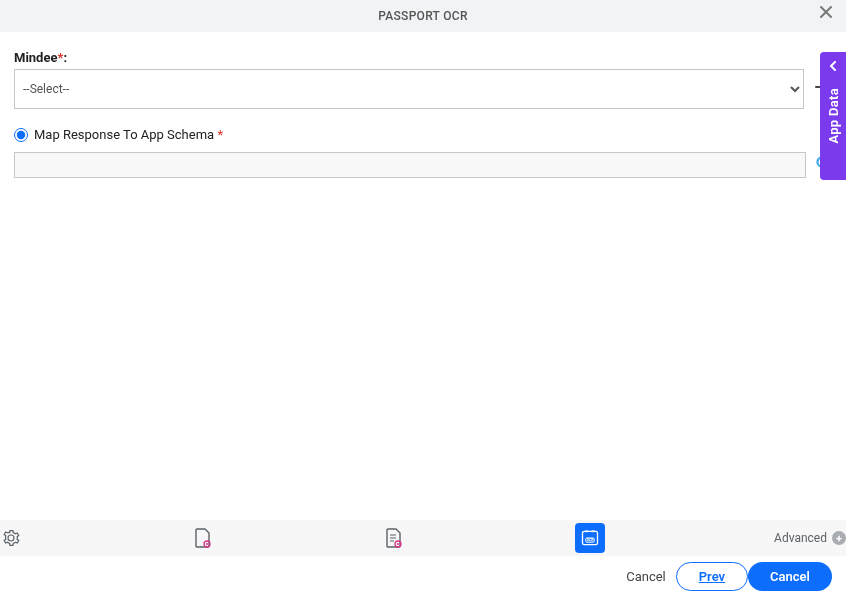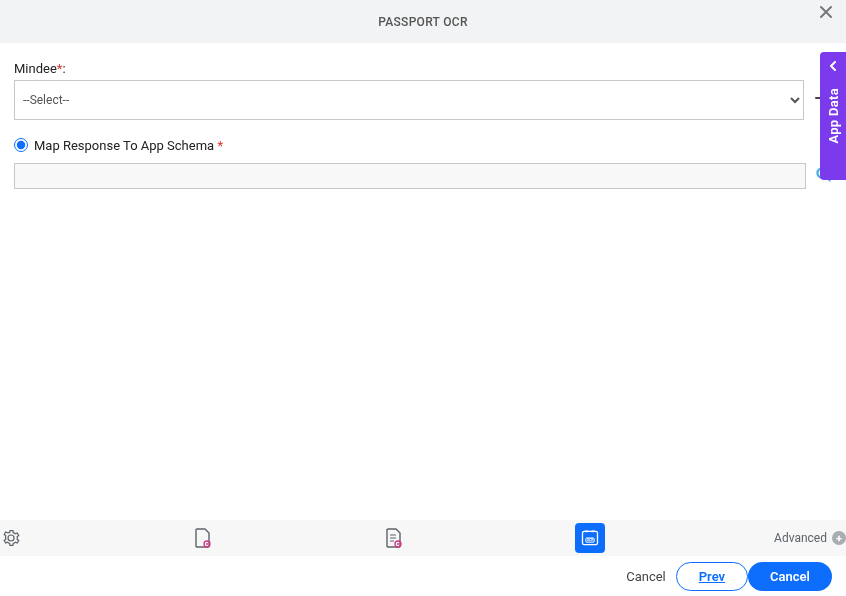--- a/index.html
+++ b/index.html
@@ -1,31 +1,31 @@
 <!DOCTYPE html>
 <html><head>
 <meta charset="utf-8">
 <style>
   * { box-sizing: border-box; margin: 0; padding: 0; font-family: -apple-system, BlinkMacSystemFont, "Segoe UI", Roboto, Arial, sans-serif; }
   body { width: 846px; height: 596px; background: #fff; overflow: hidden; position: relative; }
-  .header-bar { background: #f1f3f4; height: 43px; display: flex; align-items: center; justify-content: center; position: relative; }
+  .header-bar { background: #f1f3f4; height: 32px; display: flex; align-items: center; justify-content: center; position: relative; }
   .header-title { font-size: 12px; color: #555; font-weight: 500; letter-spacing: 0.3px; }
   .close-x { position: absolute; right: 12px; top: 4px; color: #777; cursor: pointer; font-size: 18px; line-height: 1; }
   .page-body { padding: 18px 14px 0 14px; }
   .page-heading { display: flex; align-items: center; gap: 8px; margin-bottom: 22px; }
   .page-heading h2 { font-size: 18px; font-weight: 700; color: #222; }
   .info-icon { width: 16px; height: 16px; border: 2px solid #0d6efd; border-radius: 50%; display: inline-flex; align-items: center; justify-content: center; color: #0d6efd; font-size: 10px; font-weight: 700; font-style: italic; font-family: Georgia, serif; }
-  .field-label { font-size: 13px; color: #222; font-weight: 400; margin-bottom: 4px; }
+  .field-label { font-size: 13px; color: #222; font-weight: 700; margin-bottom: 4px; }
   .req { color: #d93025; }
   .select-row { display: flex; align-items: center; gap: 10px; margin-bottom: 18px; }
   .select-box { flex: 1; }
   .select-box select { width: 100%; height: 40px; font-size: 12px; color: #555; border: 1px solid #c7c7c7; background: #fff; padding-left: 4px; }
   .add-icon { color: #444; cursor: pointer; }
   .radio-row { display: flex; gap: 0; margin-bottom: 10px; }
-  .radio-opt { display: flex; gap: 6px; font-size: 13px; width: 356px; }
+  .radio-opt { display: flex; align-items: center; gap: 6px; font-size: 13px; width: 356px; }
   .radio-opt label { color: #222; }
   input[type=radio] { accent-color: #0d6efd; width: 14px; height: 14px; }
   .text-row { display: flex; align-items: center; gap: 8px; }
   .text-row input[type=text] { flex: 1; height: 26px; border: 1px solid #c7c7c7; background: #f8f8f8; padding-left: 6px; font-size: 12px; }
   .lookup-icon { color: #3aa7e8; cursor: pointer; }
   .bottom-toolbar { position: absolute; bottom: 40px; left: 0; right: 0; height: 36px; background: #f7f7f7; display: flex; align-items: center; justify-content: space-between; gap: 12px; }
   .tb-icon { width: 22px; height: 22px; display: flex; align-items: center; justify-content: center; color: #5c636a; cursor: pointer; }
   .tb-icon.active { background: #0d6efd; color: #fff; border-radius: 4px; width: 30px; height: 30px; }
   .adv { display: flex; align-items: center; gap: 5px; font-size: 12px; color: #5c636a; cursor: pointer; }
   .adv-plus { width: 14px; height: 14px; border-radius: 50%; background: #a9adb1; color: #fff; font-size: 11px; display: inline-flex; align-items: center; justify-content: center; font-weight: bold; }

